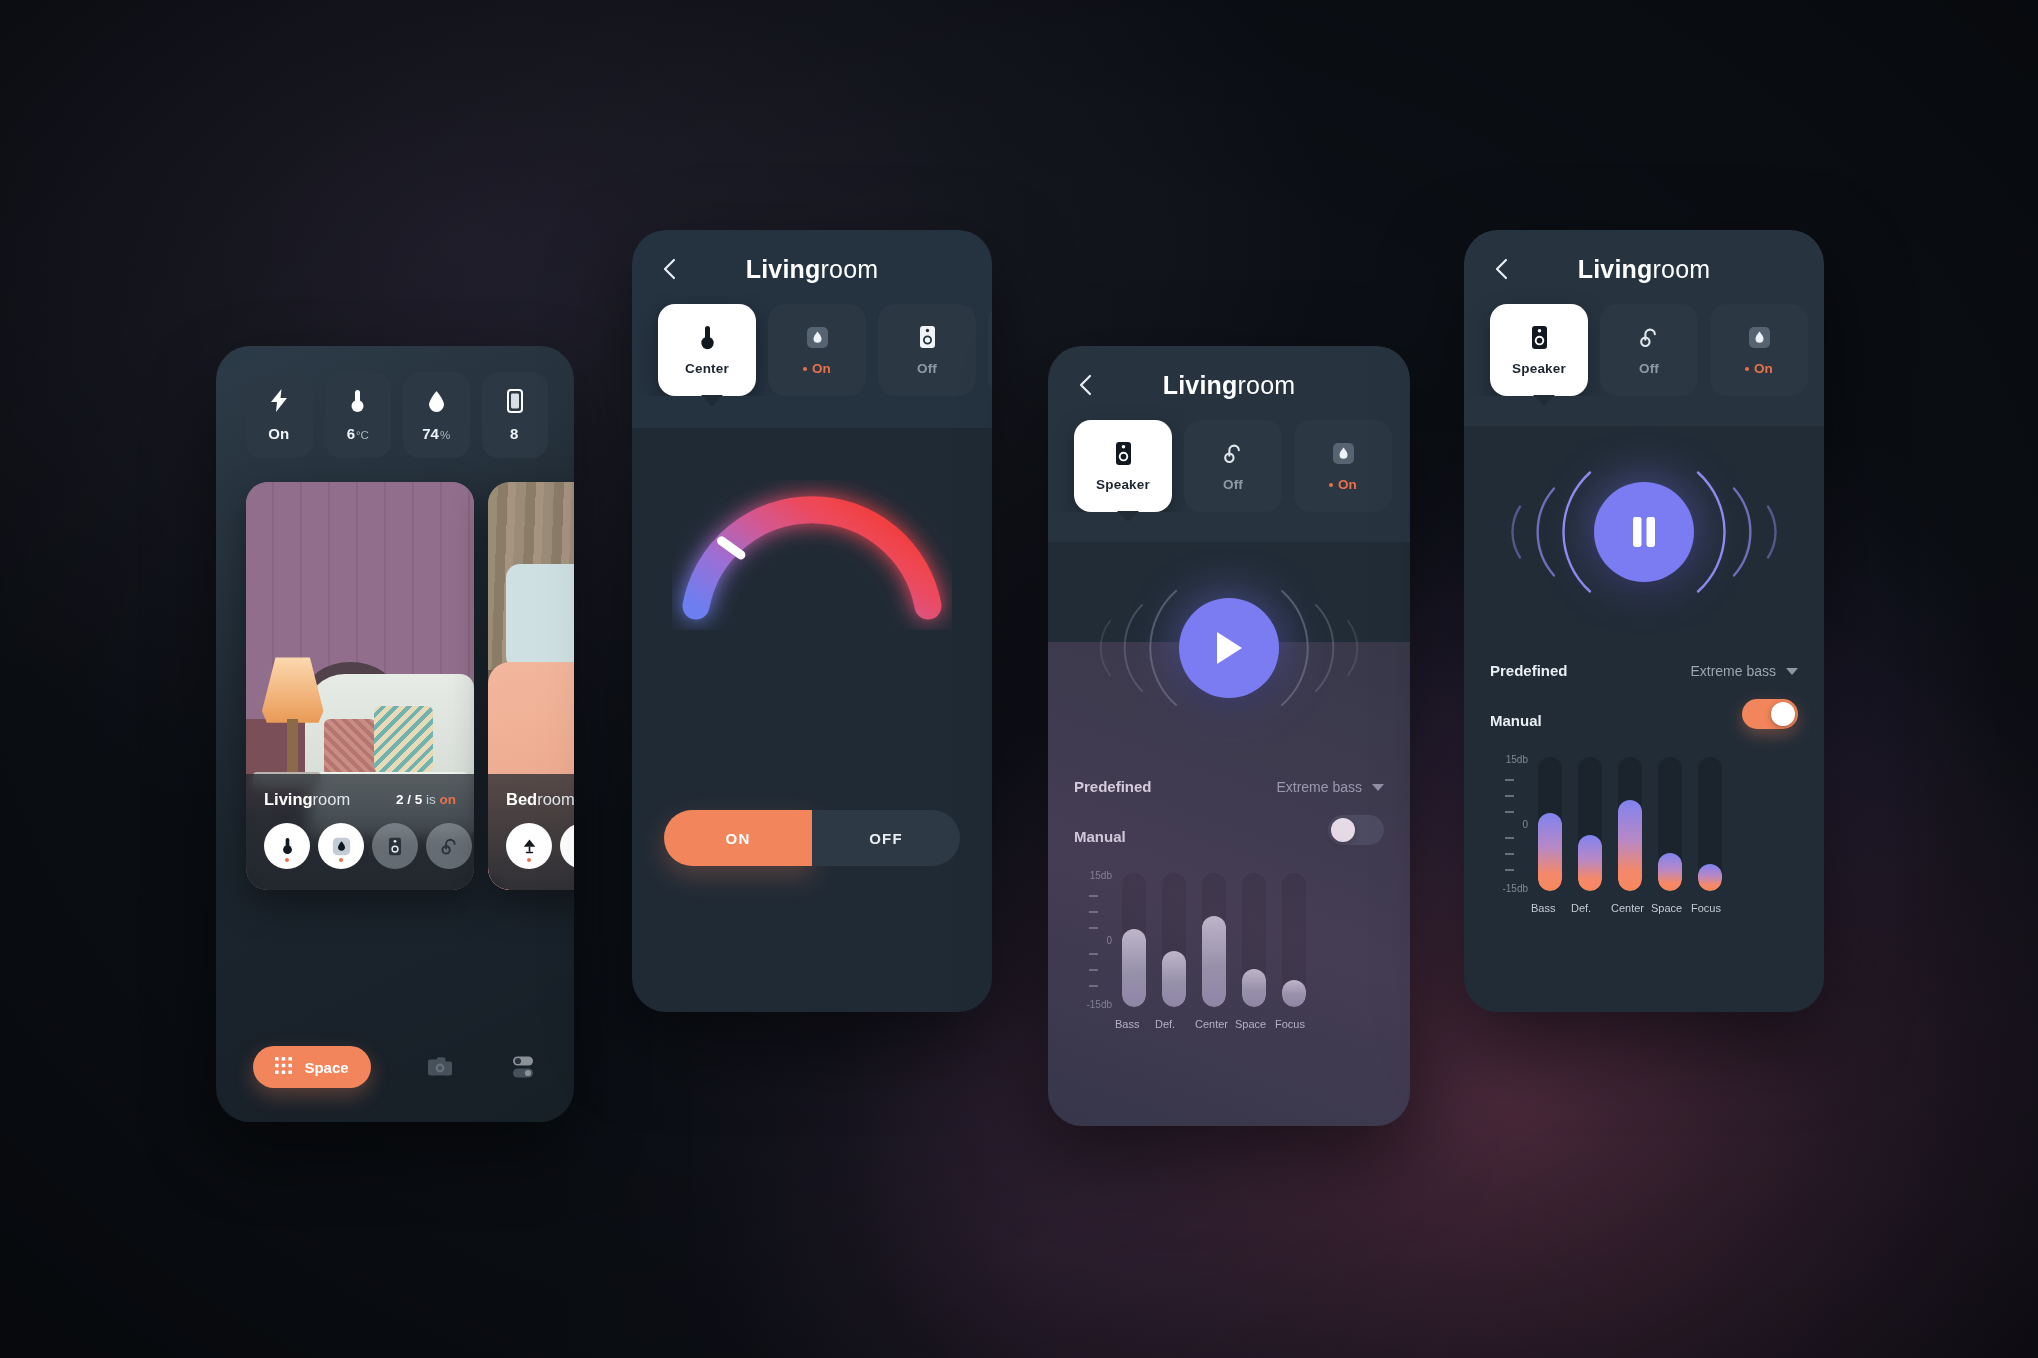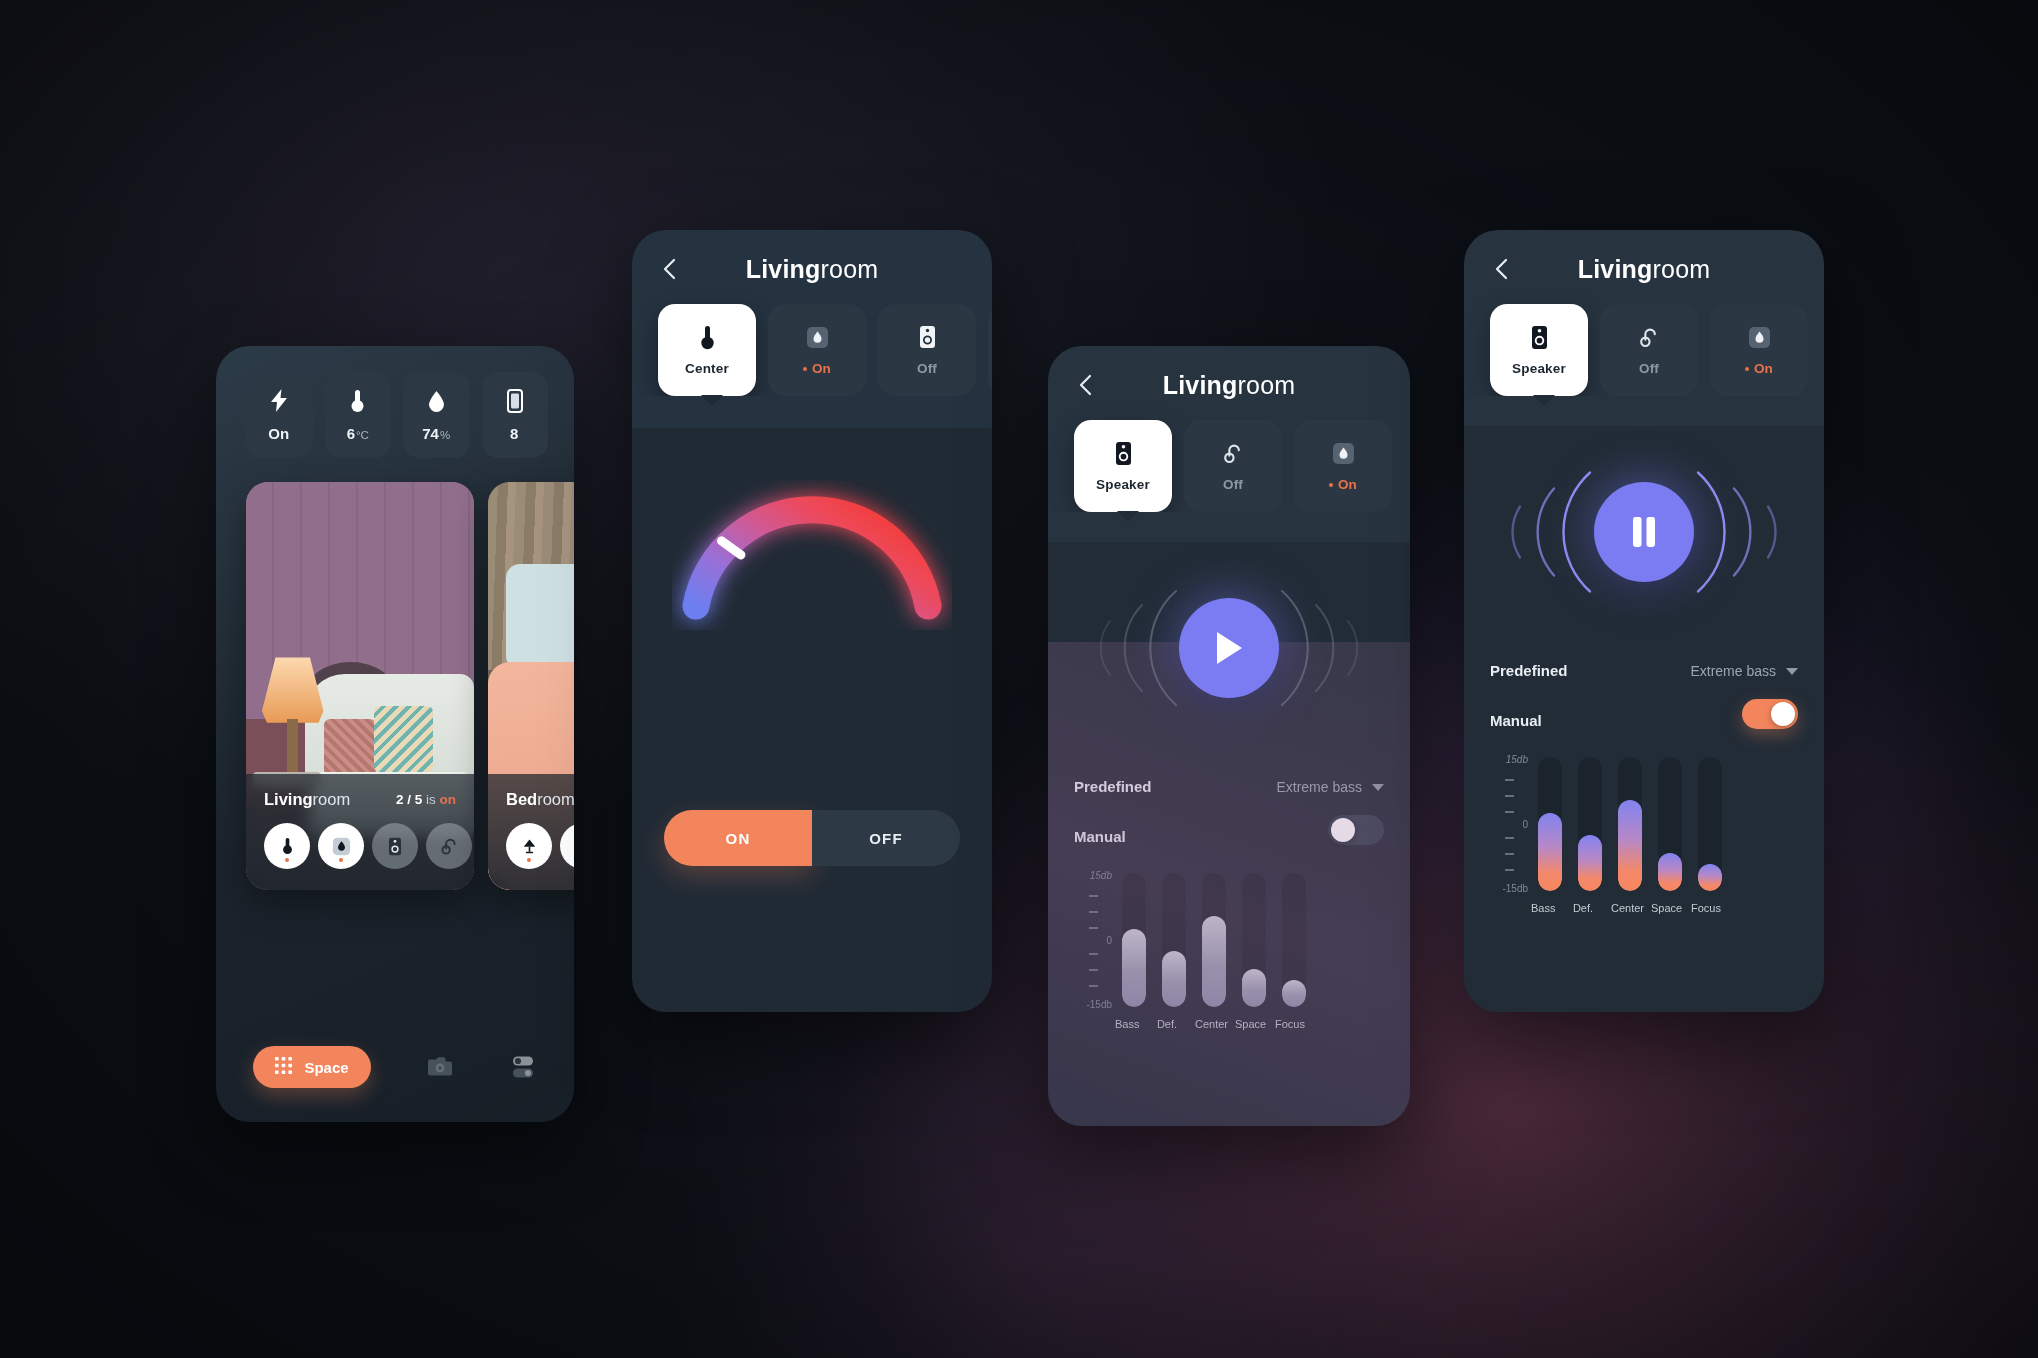--- a/index.html
+++ b/index.html
@@ -183,29 +183,29 @@
   .toggle.offstate{background:#33414e;}
   .toggle.onstate{background:#f2855c;box-shadow:0 6px 16px rgba(242,133,92,.35);}
   .toggle .knob{position:absolute;top:3px;width:24px;height:24px;border-radius:50%;background:#fff;
     box-shadow:0 2px 6px rgba(0,0,0,.3);}
   .toggle.offstate .knob{left:3px;}
   .toggle.onstate .knob{right:3px;}
 
   .eqchart{display:flex;align-items:flex-end;gap:10px;padding-top:8px;}
   .eqscale{width:38px;height:134px;position:relative;flex:0 0 auto;}
   .eqscale .s-top,.eqscale .s-mid,.eqscale .s-bot{position:absolute;right:0;font-size:10px;color:#7d8994;}
-  .eqscale .s-top{top:-3px;font-style:italic;} .eqscale .s-mid{top:62px;} .eqscale .s-bot{bottom:-3px;}
+  .eqscale .s-top{top:-3px;} .eqscale .s-mid{top:62px;} .eqscale .s-bot{bottom:-3px;}
   .eqscale .tick{position:absolute;right:14px;width:9px;height:1.6px;background:#64717c;}
   .eqbars{display:flex;gap:16px;align-items:flex-end;}
   .bar{width:24px;height:134px;border-radius:12px;background:#1b242d;position:relative;overflow:hidden;}
   .barfill{position:absolute;left:0;right:0;bottom:0;border-radius:12px;}
   .grayfill{background:linear-gradient(180deg,#cfd6dd 0%,#9aa3b4 55%,#8e93ad 100%);}
   .gradfill{background:linear-gradient(180deg,#8183f0 0%,#b988c4 45%,#f4886a 78%,#f6875f 100%);}
   .eqnames{display:flex;gap:16px;margin-left:48px;margin-top:11px;}
-  .eqname{width:24px;font-size:11px;color:#c3cbd3;text-align:center;white-space:nowrap;
+  .eqname{width:24px;font-size:11px;color:#c3cbd3;text-align:left;white-space:nowrap;
     transform:translateX(-7px);}
 
   .glass{position:absolute;inset:0;pointer-events:none;}
   .p3-tint{position:absolute;left:0;right:0;bottom:0;height:62%;
     background:linear-gradient(200deg, rgba(170,120,170,.16) 0%, rgba(150,100,150,.30) 55%, rgba(130,90,140,.22) 100%);}
 </style>
 </head>
 <body>
 
 <div class="bg-root">

